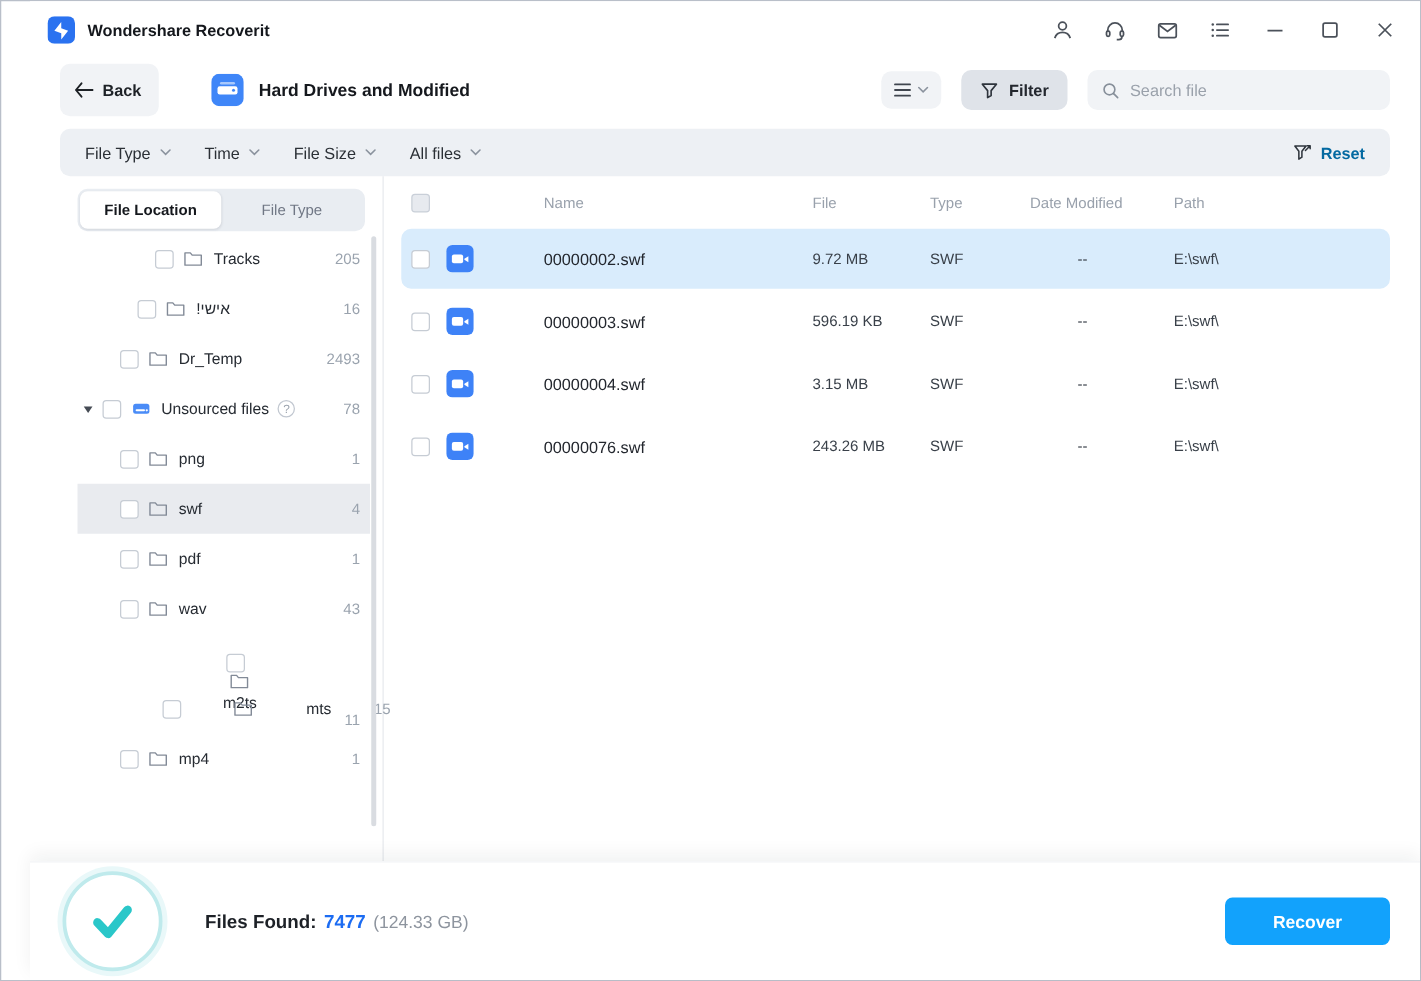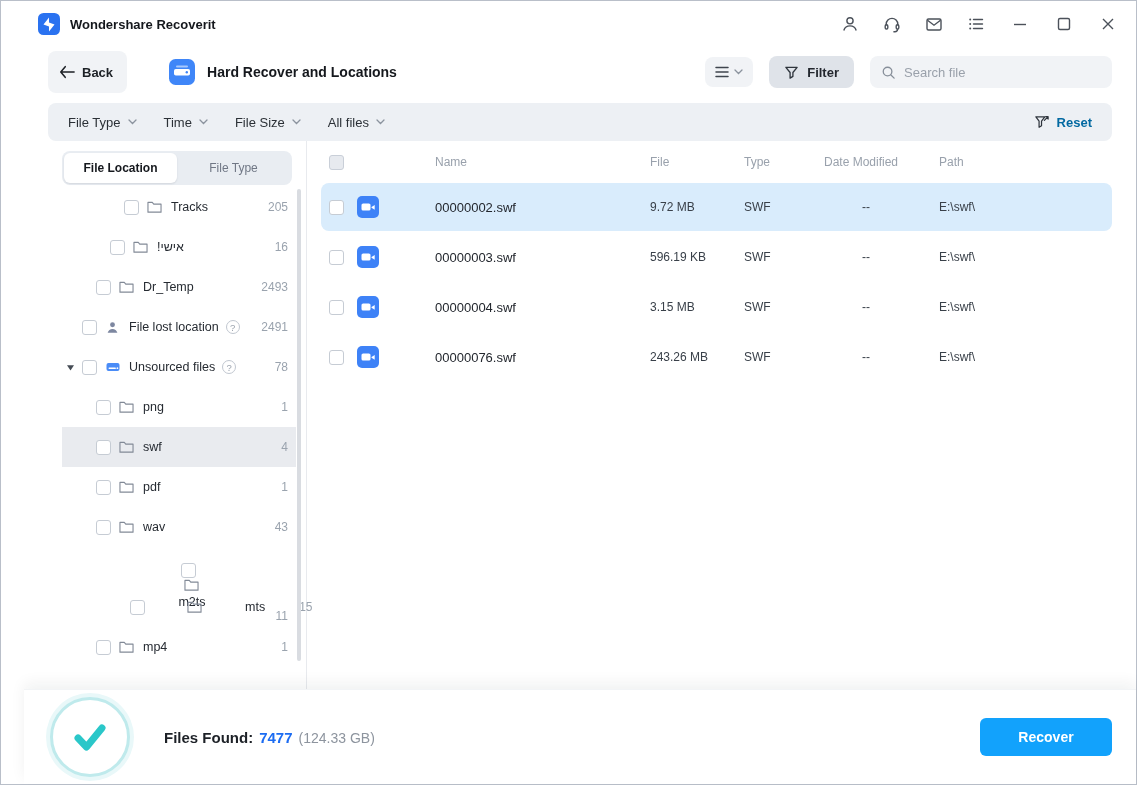--- a/index.html
+++ b/index.html
@@ -173,21 +173,21 @@
       <span>Back</span>
     </button>
     <span class="hd-icon">
       <svg width="26" height="26" viewBox="0 0 26 26">
           <rect width="26" height="26" rx="6.5" fill="#3f86f8"></rect>
           <rect x="5" y="10" width="16" height="6.5" rx="1.8" fill="#fff"></rect>
           <circle cx="17.8" cy="13.2" r="1.2" fill="#3f86f8"></circle>
           <rect x="7" y="6.5" width="12" height="2" rx="1" fill="#ffffff" opacity="0.55"></rect>
         </svg>
     </span>
-    <span class="page-title">Hard Recover and Locations</span>
+    <span class="page-title">Hard Drives and Modified</span>
 
     <div class="toolbar-right">
       <button class="menu-btn">
         <span style="display:flex;">
           <svg width="14" height="12" viewBox="0 0 14 12" fill="none">
               <path d="M1 1.5h12M1 6h12M1 10.5h12" stroke="#3f454e" stroke-width="1.5" stroke-linecap="round"></path>
             </svg>
         </span>
         <span style="display:flex;">
           <svg width="9" height="6" viewBox="0 0 9 6" fill="none">
@@ -304,39 +304,20 @@
       <svg width="17" height="14" viewBox="0 0 17 15">
                 <path d="M1.5 13V2.5h4.6l1.6 1.9h7.8V13z" fill="none" stroke="#828a97" stroke-width="1.2" stroke-linejoin="round"></path>
               </svg>
     </span>
 
     <span class="tree-label">Dr_Temp</span>
 
     <span class="count">2493</span>
   </div>
           <div class="tree-row" style="padding-left: 4px;">
-    <span class="expander" style="visibility: hidden;">
-      <svg width="9" height="9" viewBox="0 0 9 9">
-                <path d="M1 2.2h7L4.5 7.4z" fill="#454b54"></path>
-              </svg>
-    </span>
-    <span class="checkbox"></span>
-
-    <span class="tree-icon">
-      <svg width="15" height="15" viewBox="0 0 16 16">
-                <circle cx="8" cy="5" r="2.6" fill="#7d87a0"></circle>
-                <path d="M2.8 13.5c.7-2.6 2.8-4 5.2-4s4.5 1.4 5.2 4z" fill="#7d87a0"></path>
-              </svg>
-    </span>
-
-    <span class="tree-label">File lost location</span>
-    <span class="help-badge"></span>
-    <span class="count">2491</span>
-  </div>
-          <div class="tree-row" style="padding-left: 4px;">
     <span class="expander">
       <svg width="9" height="9" viewBox="0 0 9 9">
                 <path d="M1 2.2h7L4.5 7.4z" fill="#454b54"></path>
               </svg>
     </span>
     <span class="checkbox"></span>
 
     <span class="tree-icon">
       <svg width="16" height="16" viewBox="0 0 16 16">
                 <rect x="1.5" y="4" width="13" height="8" rx="2" fill="#4a8cf7"></rect>

